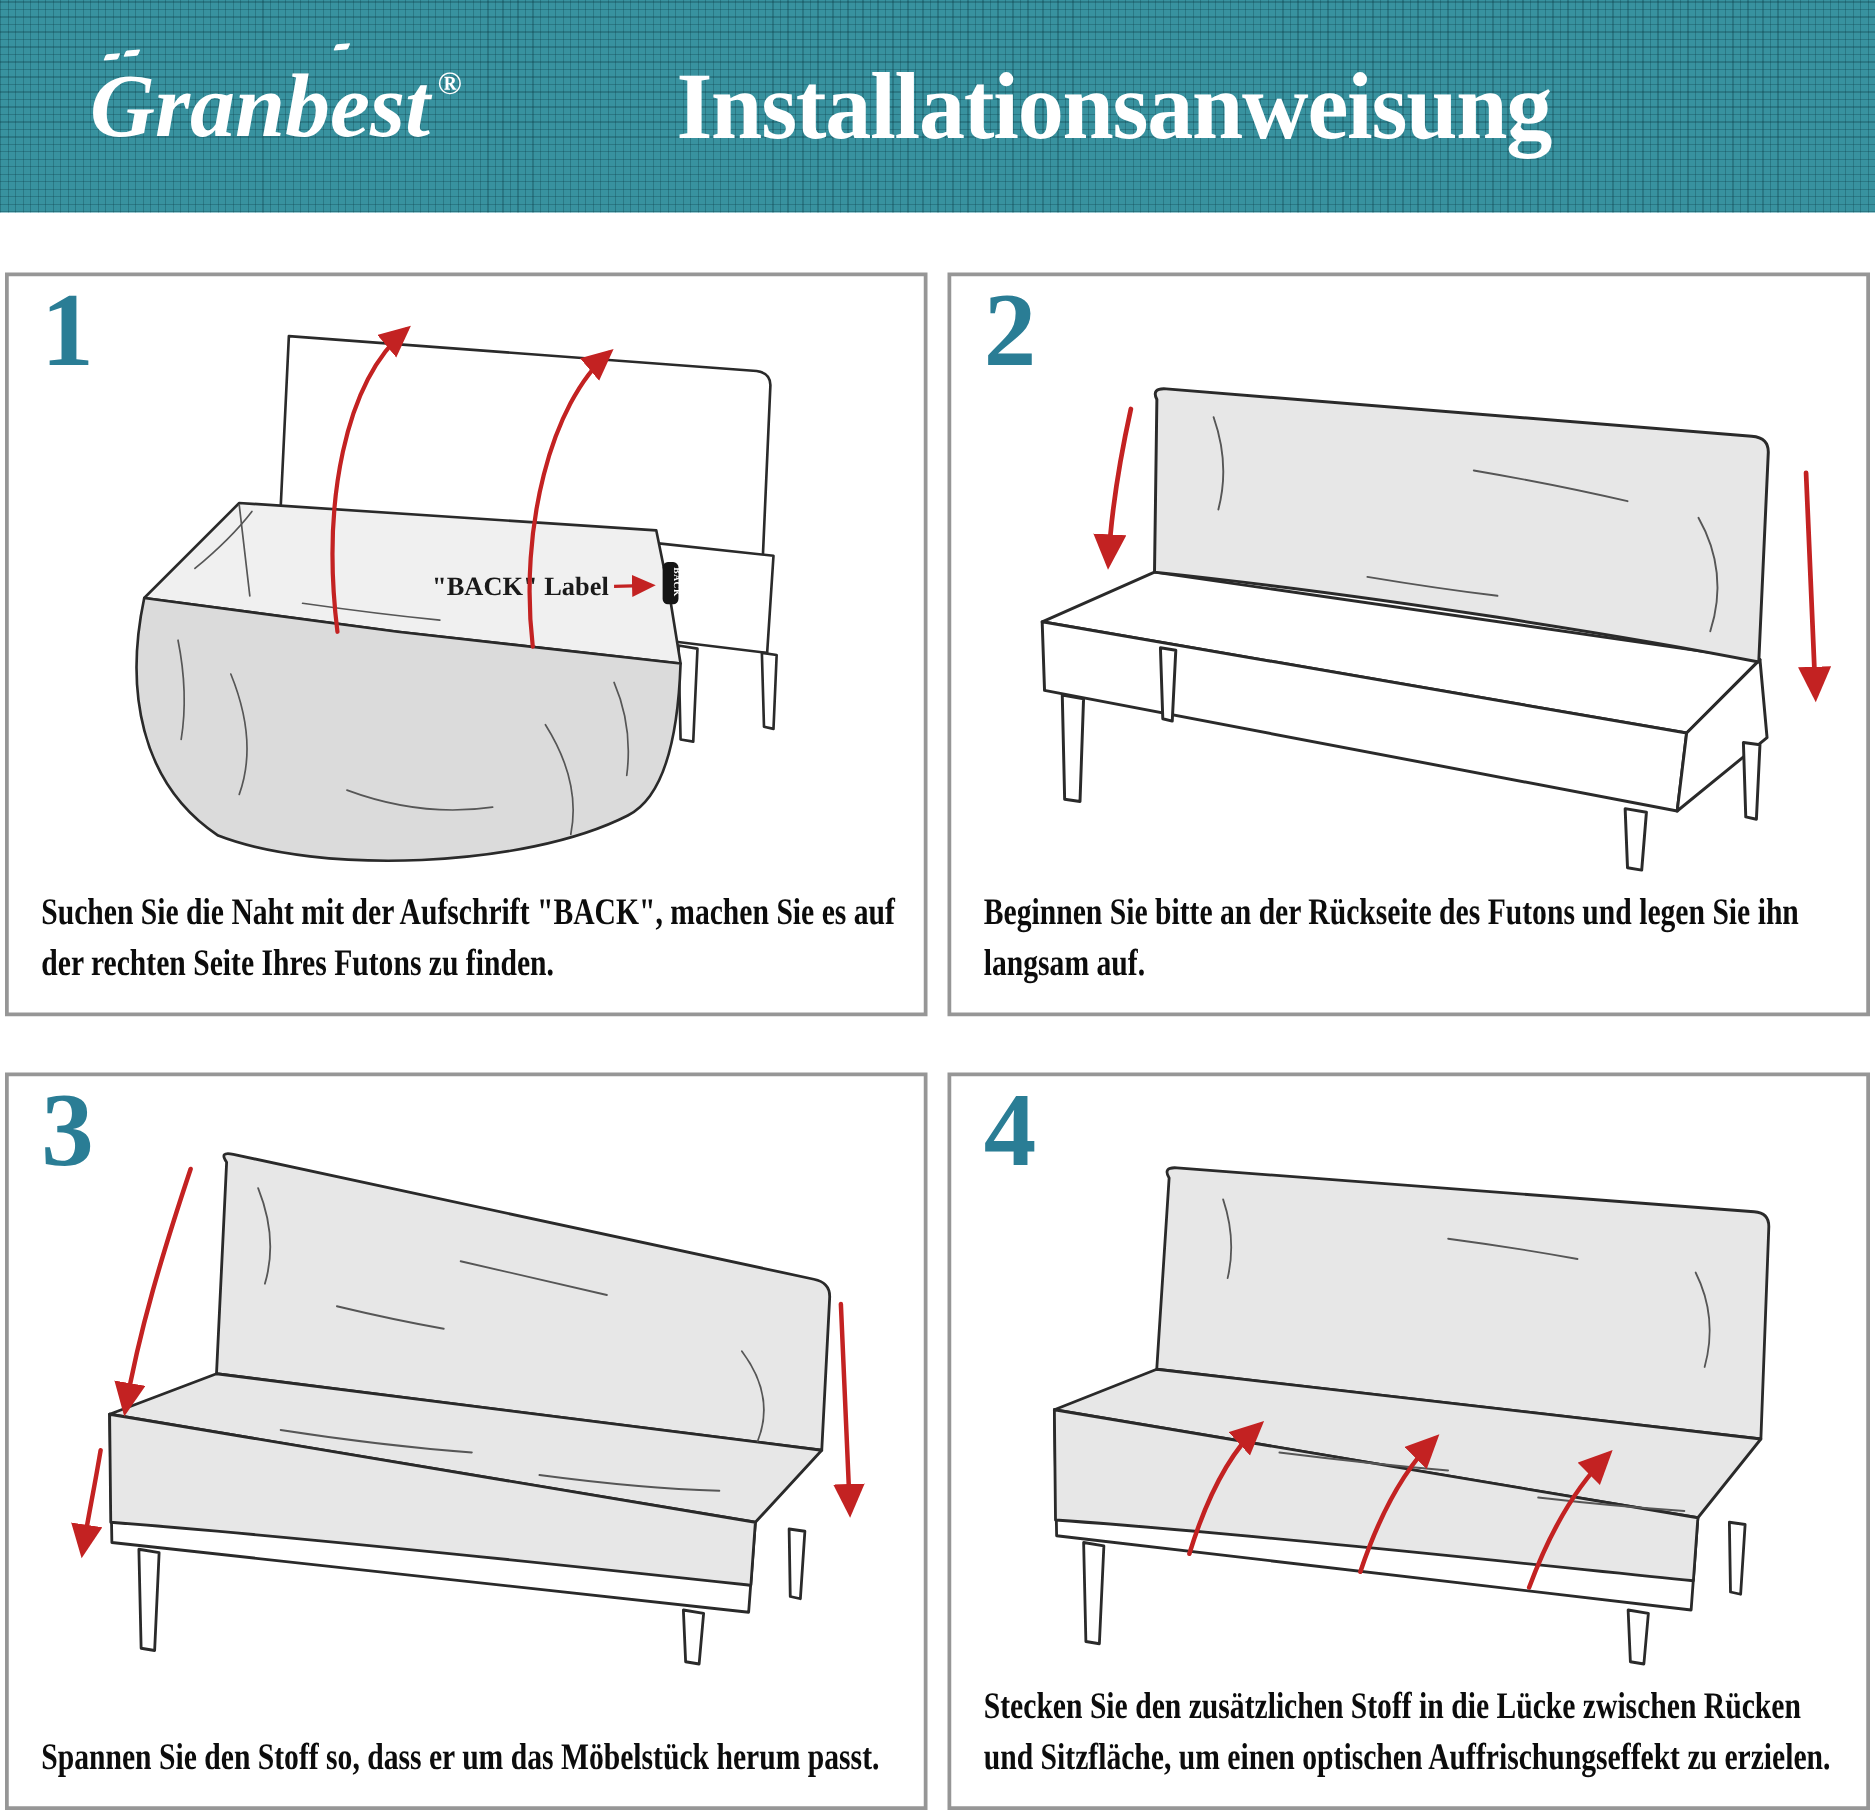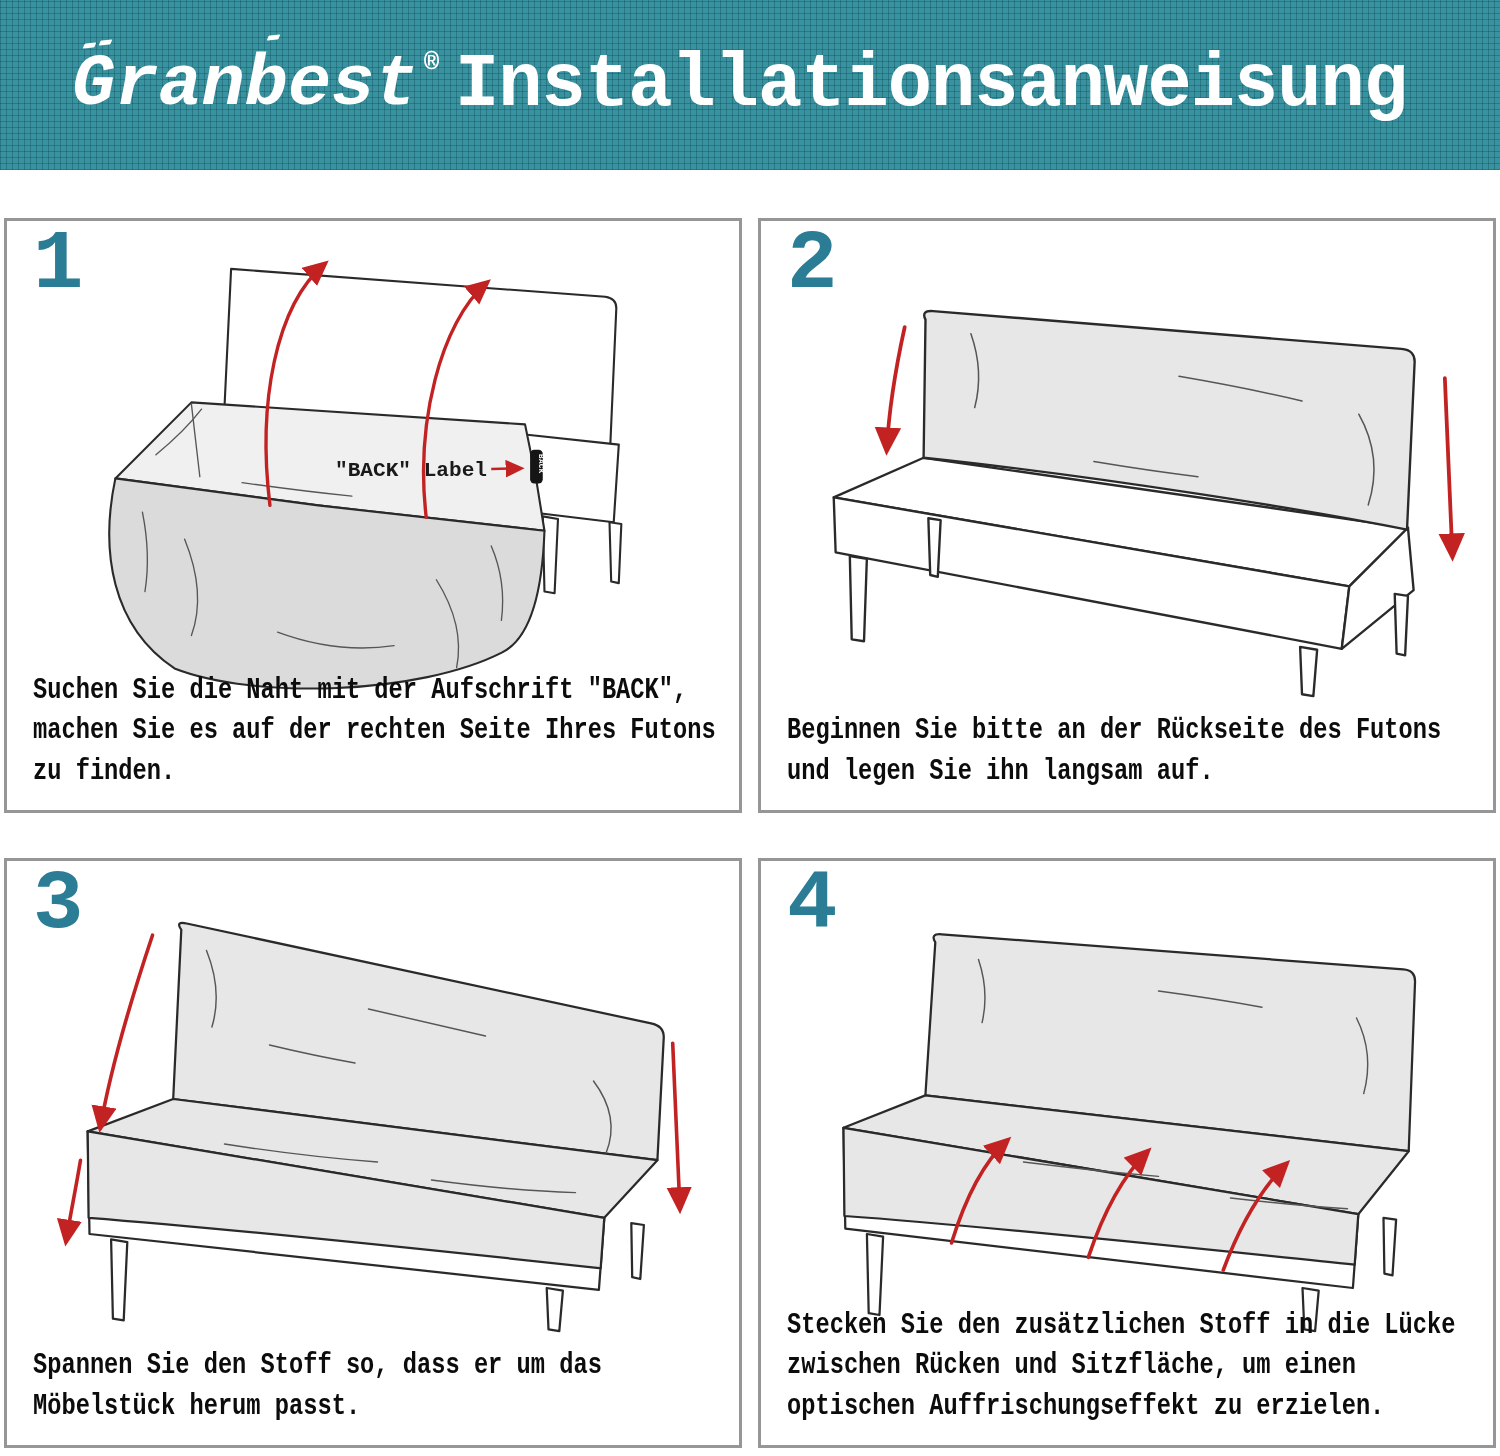--- a/index.html
+++ b/index.html
@@ -1,17 +1,17 @@
 <!DOCTYPE html>
 <html><head>
 <meta charset="utf-8">
 <style>
   html,body{margin:0;padding:0;background:#fff;}
   .page{position:relative;width:1500px;height:1456px;background:#fff;overflow:hidden;
-        font-family:Liberation Mono, monospace;}
+        font-family:Liberation Serif, serif;}
 
   
   .banner{position:relative;height:170px;display:flex;align-items:center;
     background-color:#38929f;
     background-image:
       repeating-linear-gradient(0deg, rgba(8,52,62,.28) 0 1px, transparent 1px 6px),
       repeating-linear-gradient(90deg, rgba(8,52,62,.28) 0 1px, transparent 1px 6px);
   }
   .logo-wrap{position:relative;margin-left:72px;color:#fff;white-space:nowrap;}
   .logo-text{font-style:italic;font-weight:bold;font-size:72px;letter-spacing:0;}

